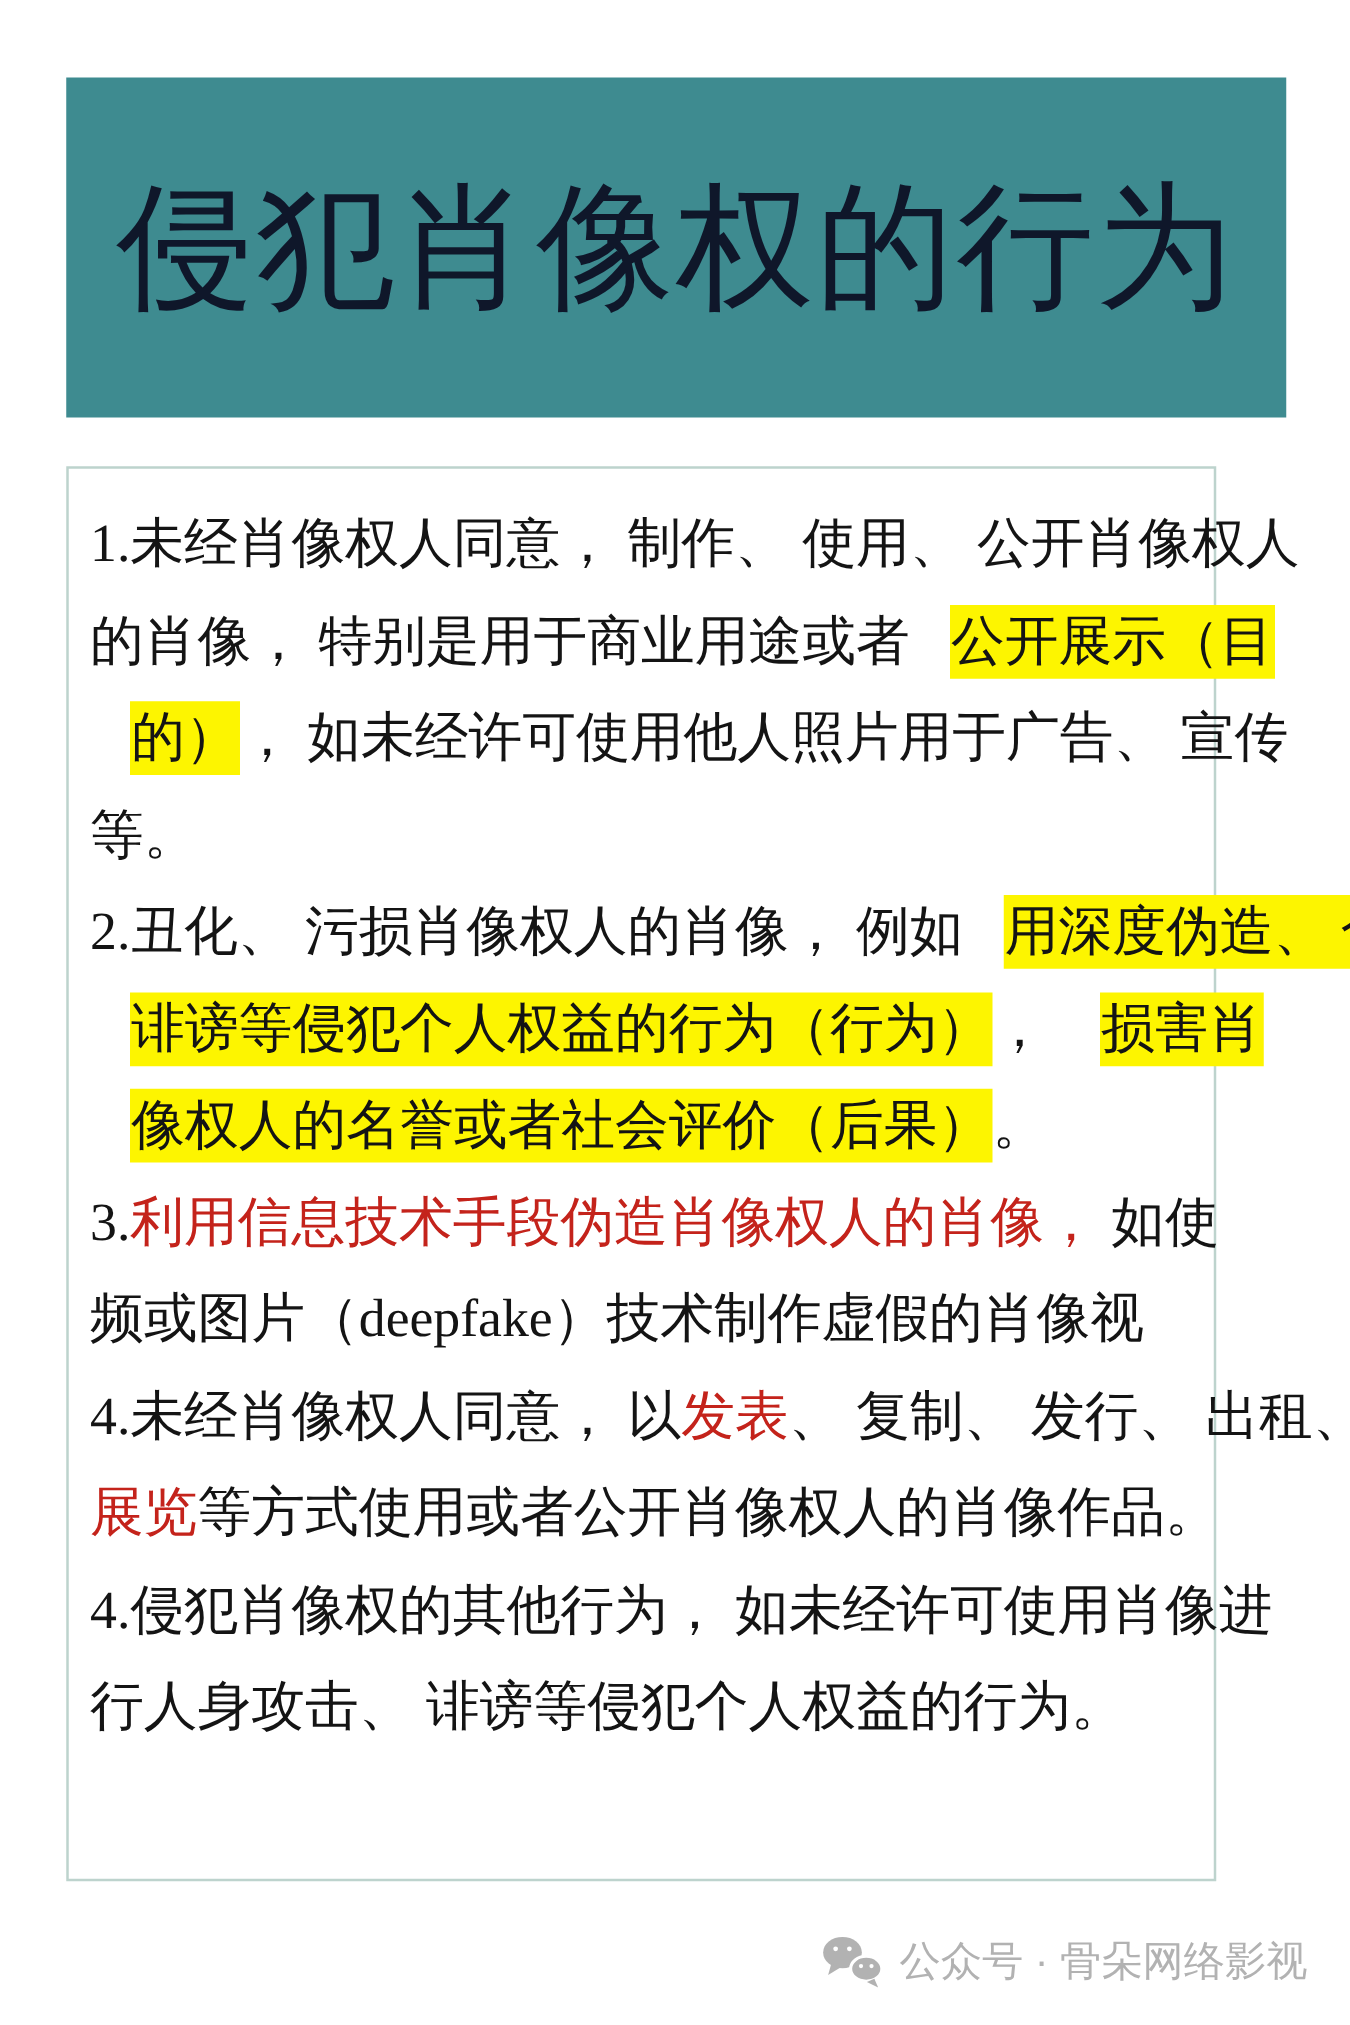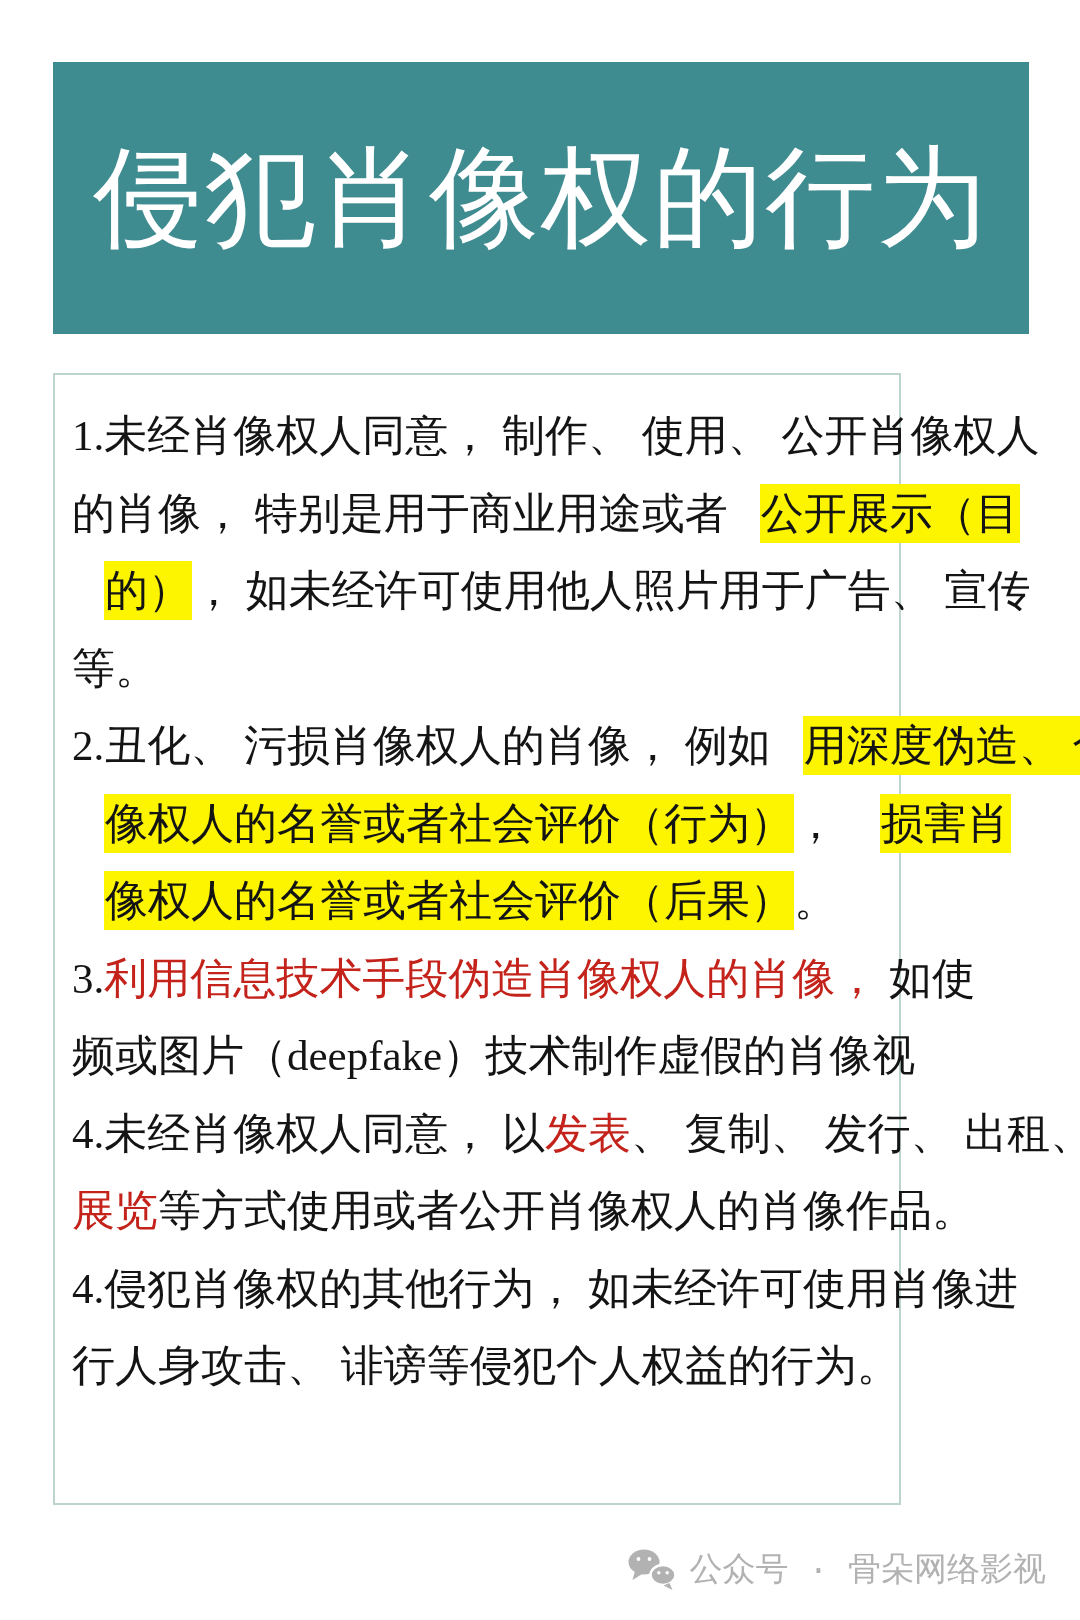--- a/index.html
+++ b/index.html
@@ -15,57 +15,57 @@
     width:1080px;height:1620px;position:relative;background:#ffffff;
     font-family:"Liberation Serif","DejaVu Serif",serif;
     overflow:hidden;
   }
   .banner{
     position:absolute;left:53px;top:62px;width:976px;height:272px;
     background:var(--teal);
     display:flex;align-items:center;justify-content:center;
   }
   .banner h1{
-    margin:0;font-size:110px;font-weight:400;color:#ffffff;letter-spacing:2px;
+    margin:0;font-size:110px;font-weight:400;color:#0f172a;letter-spacing:2px;
     white-space:nowrap;
   }
   .content-box{
-    position:absolute;left:53px;top:373px;width:848px;height:1132px;
+    position:absolute;left:53px;top:373px;width:920px;height:1132px;
     box-sizing:border-box;border:2px solid var(--border);
     padding:22px 12px 4px 17px;background:#ffffff;
   }
   .line{
     height:77.5px;line-height:77.5px;font-size:43px;color:var(--ink);
     white-space:nowrap;
   }
   .seg-h{background:var(--hl);padding:6px 1px;margin-left:32px;}
   .seg-r{color:var(--red);}
   .footer{
     position:absolute;top:1543px;right:34px;height:52px;
     display:flex;align-items:center;gap:12px;
     color:var(--gray);font-size:33px;
-    font-family:Liberation Mono, monospace;
+    font-family:Liberation Sans, sans-serif;
   }
   .wx{display:inline-flex;align-items:center;}
 </style>
 </head>
 <body>
 
 <div class="banner">
   <h1>侵犯肖像权的行为</h1>
 </div>
 
 <div class="content-box">
   <div id="content-lines">
       <div class="line"><span class="seg-n">1.未经肖像权人同意， 制作、 使用、 公开肖像权人</span></div>
       <div class="line"><span class="seg-n">的肖像， 特别是用于商业用途或者</span><span class="seg-h">公开展示（目</span></div>
       <div class="line"><span class="seg-h">的）</span><span class="seg-n">， 如未经许可使用他人照片用于广告、 宣传</span></div>
       <div class="line"><span class="seg-n">等。</span></div>
       <div class="line"><span class="seg-n">2.丑化、 污损肖像权人的肖像， 例如</span><span class="seg-h">用深度伪造、 合</span></div>
-      <div class="line"><span class="seg-h">像权人的名誉或者社会评价（行为）</span><span class="seg-n">， </span><span class="seg-h">损害肖</span></div>
+      <div class="line"><span class="seg-h">诽谤等侵犯个人权益的行为（行为）</span><span class="seg-n">， </span><span class="seg-h">损害肖</span></div>
       <div class="line"><span class="seg-h">像权人的名誉或者社会评价（后果）</span><span class="seg-n">。</span></div>
       <div class="line"><span class="seg-n">3.</span><span class="seg-r">利用信息技术手段伪造肖像权人的肖像，</span><span class="seg-n"> 如使</span></div>
       <div class="line"><span class="seg-n">频或图片（deepfake）技术制作虚假的肖像视</span></div>
       <div class="line"><span class="seg-n">4.未经肖像权人同意， 以</span><span class="seg-r">发表</span><span class="seg-n">、 复制、 发行、 出租、</span></div>
       <div class="line"><span class="seg-r">展览</span><span class="seg-n">等方式使用或者公开肖像权人的肖像作品。</span></div>
       <div class="line"><span class="seg-n">4.侵犯肖像权的其他行为， 如未经许可使用肖像进</span></div>
       <div class="line"><span class="seg-n">行人身攻击、 诽谤等侵犯个人权益的行为。</span></div>
     </div>
 </div>
 

